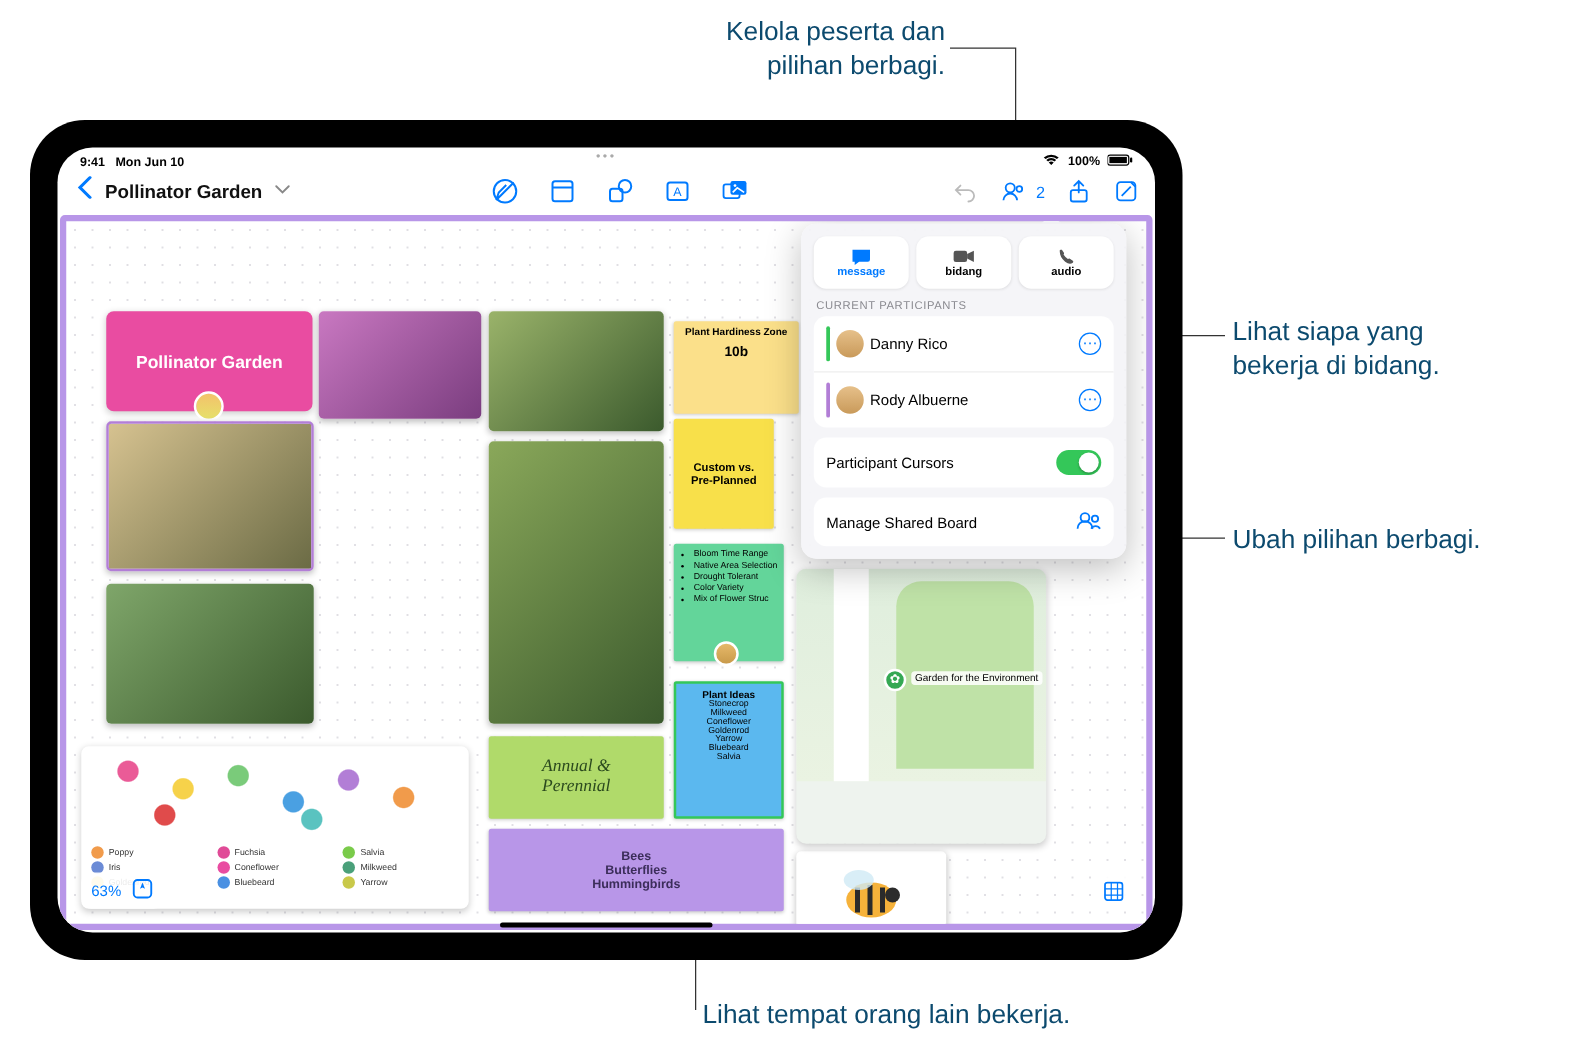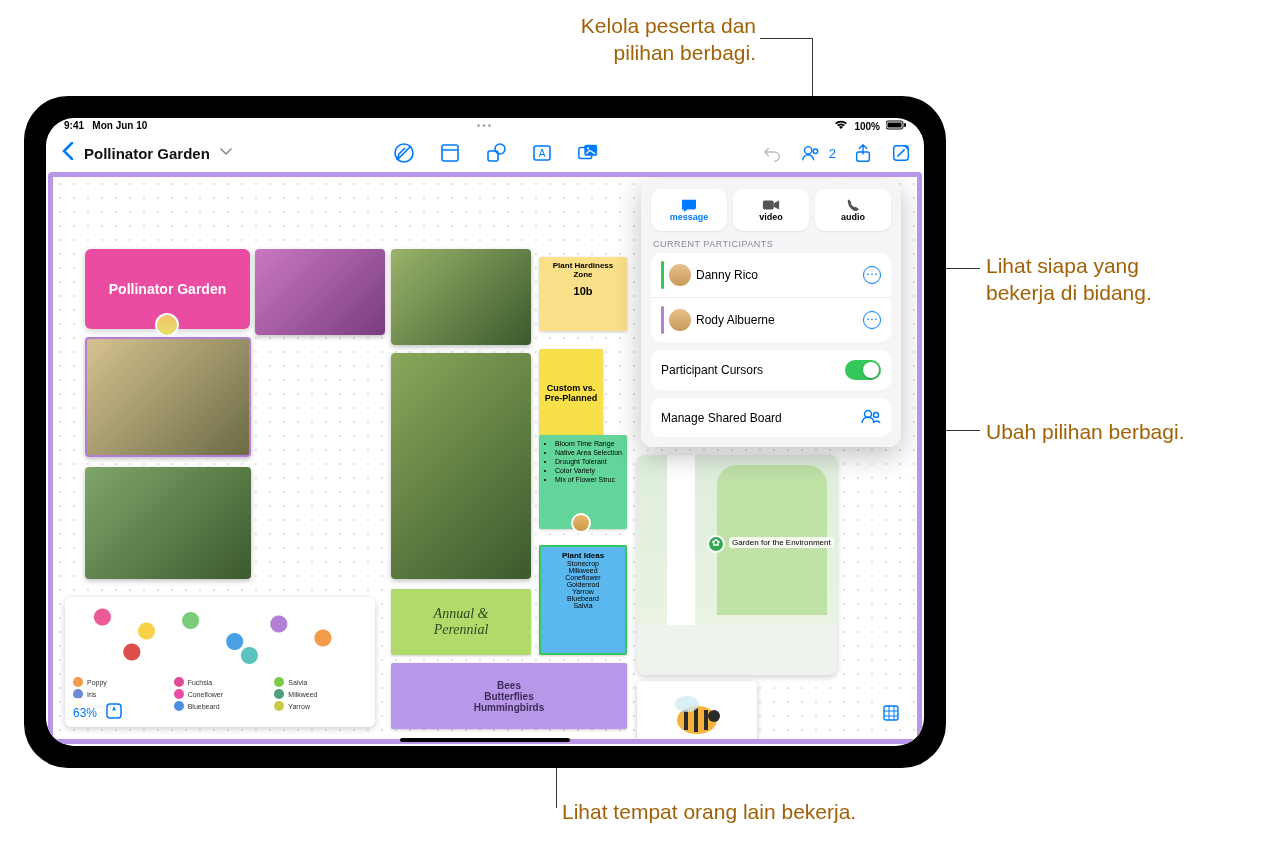--- a/index.html
+++ b/index.html
@@ -6,21 +6,21 @@
 body {
   font-family: -apple-system, BlinkMacSystemFont, "Helvetica Neue", Arial, sans-serif;
   background: #fff;
   width: 1277px;
   height: 849px;
   position: relative;
 }
 .callout {
   position: absolute;
   font-size: 21px;
-  color: #a16207;
+  color: #0c4a6e;
   line-height: 1.3;
 }
 .callout-line {
   position: absolute;
   background: #333;
 }
 .ipad {
   position: absolute;
   left: 24px;
   top: 96px;
@@ -37,21 +37,21 @@
   border-radius: 28px;
   overflow: hidden;
   display: flex;
   flex-direction: column;
   position: relative;
 }
 .status-bar {
   height: 18px;
   display: flex;
   justify-content: space-between;
-  align-items: flex-start;
+  align-items: flex-end;
   padding: 2px 18px 0;
   font-size: 10px;
   font-weight: 600;
   color: #000;
   gap: 13px;
 }
 .status-right { display: flex; gap: 6px; align-items: center; }
 .toolbar {
   height: 34px;
   display: flex;
@@ -323,25 +323,25 @@
         <div class="avatar-badge" style="left:70px; top:64px;"></div>
       </div>
 
       <div class="photo" style="left:202px; top:72px; width:130px; height:86px; background:linear-gradient(135deg,#c978c1,#7a3d7f);"></div>
       <div class="photo" style="left:338px; top:72px; width:140px; height:96px; background:linear-gradient(135deg,#9ab36a,#3b5a2d);"></div>
       <div class="photo" style="left:32px; top:160px; width:166px; height:120px; background:linear-gradient(135deg,#d6c290,#6b6b45); border:2px solid #b27ed6;"></div>
       <div class="photo" style="left:32px; top:290px; width:166px; height:112px; background:linear-gradient(135deg,#7fa66a,#3b5a2d);"></div>
       <div class="photo" style="left:338px; top:176px; width:140px; height:226px; background:linear-gradient(135deg,#8aa85a,#3b5a2d);"></div>
 
 
-      <div class="sticky" style="left:486px; top:80px; width:88px; height:74px; background:#fbe08a;">
+      <div class="sticky" style="left:486px; top:80px; width:100px; height:74px; background:#fbe08a;">
         <div style="font-weight:600; font-size:8px">Plant Hardiness Zone</div>
         <div style="font-weight:700; font-size:11px; margin-top:6px">10b</div>
       </div>
-      <div class="sticky" style="left:486px; top:172px; width:64px; height:88px; background:#f8e04a; font-weight:600; font-size:9px; display:flex; align-items:center; justify-content:center; white-space:pre-line;">Custom vs.
+      <div class="sticky" style="left:486px; top:158px; width:80px; height:88px; background:#f8e04a; font-weight:600; font-size:9px; display:flex; align-items:center; justify-content:center; white-space:pre-line;">Custom vs.
 Pre-Planned</div>
       <div class="sticky" style="left:486px; top:258px; width:88px; height:94px; background:#63d59a; text-align:left; font-size:7px; line-height:1.3;">
         <ul id="bloom-list" style="list-style:disc; padding-left:12px;">
             <li>Bloom Time Range</li>
             <li>Native Area Selection</li>
             <li>Drought Tolerant</li>
             <li>Color Variety</li>
             <li>Mix of Flower Struc</li>
           </ul>
         <div class="avatar-badge" style="left:32px; top:78px; width:20px; height:20px; background:linear-gradient(#e6b96a,#c99a4a);"></div>
@@ -452,21 +452,21 @@
             <svg viewBox="0 0 20 16">
                 <path d="M2 2 h16 a0 0 0 0 1 0 0 v9 a2 2 0 0 1 -2 2 h-8 l-4 3 v-3 h-2 a0 0 0 0 1 0 0 z" fill="#007aff"></path>
               </svg>
             <span>message</span>
           </div>
           <div class="comm-btn">
             <svg viewBox="0 0 20 14">
                 <rect x="1" y="2" width="12" height="10" rx="2" fill="#555"></rect>
                 <path d="M13 5 L19 2 V12 L13 9 Z" fill="#555"></path>
               </svg>
-            <span>video</span>
+            <span>bidang</span>
           </div>
           <div class="comm-btn">
             <svg viewBox="0 0 16 16">
                 <path d="M3 2 Q2 2 2 3 Q2 9 7 13 Q11 16 14 14 Q15 13 14 12 L11 10 Q10 10 9.5 10.5 Q7 9 5.5 6.5 Q6 6 6 5 L4 2 Q3.5 2 3 2 Z" fill="#555"></path>
               </svg>
             <span>audio</span>
           </div>
         </div>
         <div class="section-label">CURRENT PARTICIPANTS</div>
         <div class="plist" id="plist">

